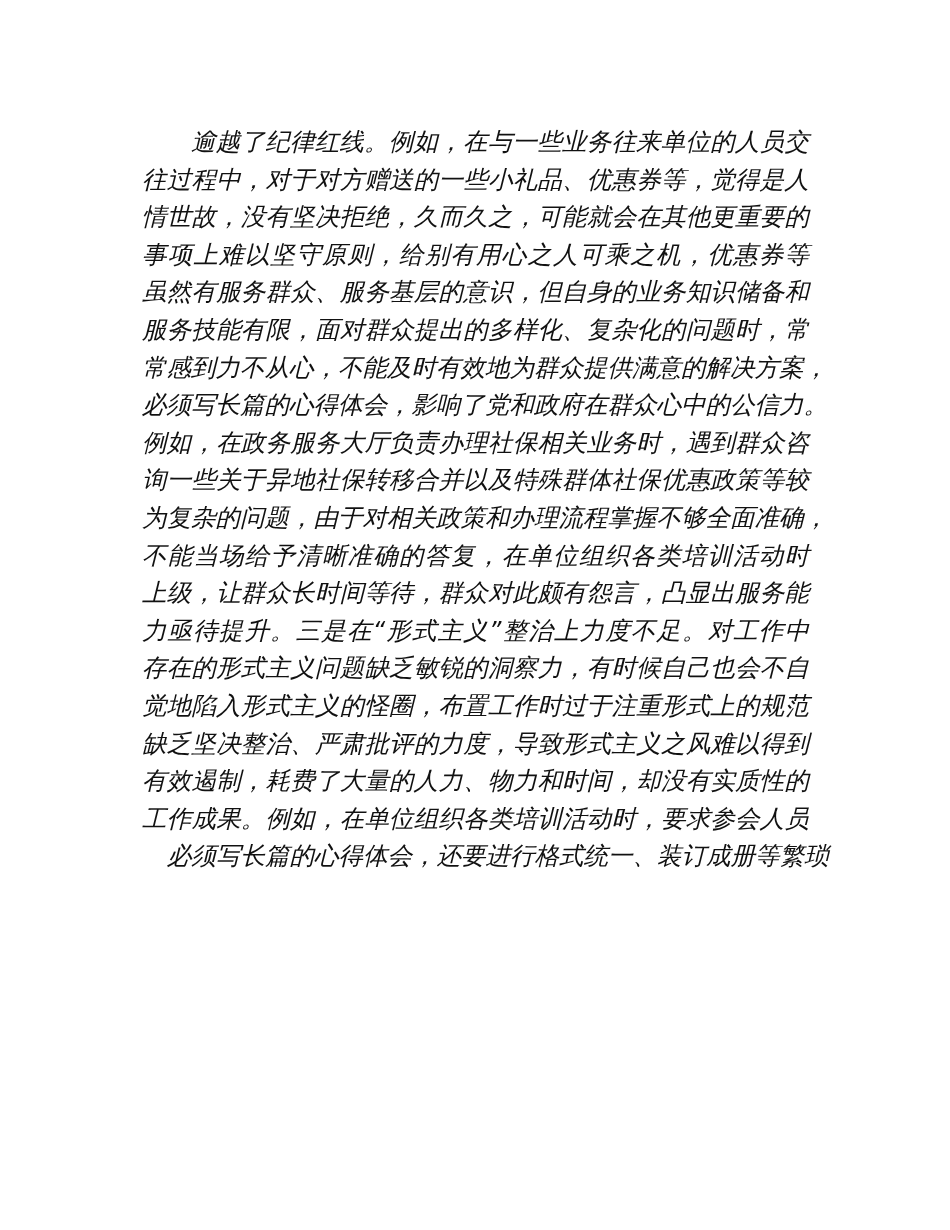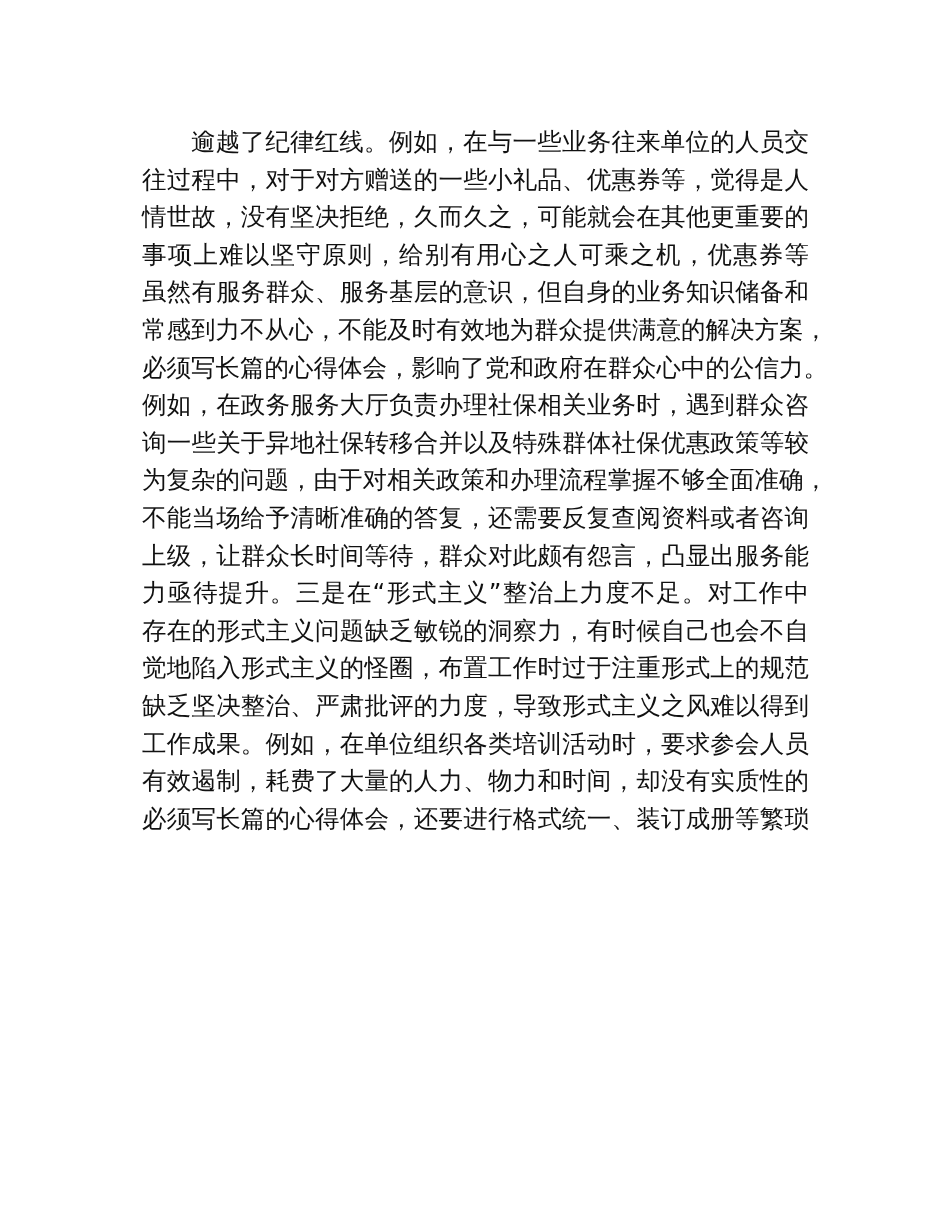--- a/index.html
+++ b/index.html
@@ -21,54 +21,57 @@
     background: #ffffff;
   }
   .text-body {
     position: absolute;
     left: 142px;
     top: 123px;
     width: 667px;
     font-family: "DejaVu Sans", "Liberation Sans", sans-serif;
     font-size: 24.5px;
     color: #111111;
+    font-style: italic;
   }
   .line {
     display: block;
     height: 37.6px;
     line-height: 37.6px;
     white-space: nowrap;
     text-align: justify;
     text-align-last: justify;
   }
   .line.indent {
     padding-left: 49px;
   }
   .line.last {
     text-align-last: justify;
+    margin-left: 25px;
   }
 </style>
 </head>
 <body>
 
 <div class="page">
   <div class="text-body">
     <span class="line indent">逾越了纪律红线。例如，在与一些业务往来单位的人员交</span>
     <span class="line">往过程中，对于对方赠送的一些小礼品、优惠券等，觉得是人</span>
     <span class="line">情世故，没有坚决拒绝，久而久之，可能就会在其他更重要的</span>
     <span class="line">事项上难以坚守原则，给别有用心之人可乘之机，优惠券等</span>
     <span class="line">虽然有服务群众、服务基层的意识，但自身的业务知识储备和</span>
+    <span class="line">服务技能有限，面对群众提出的多样化、复杂化的问题时，常</span>
     <span class="line">常感到力不从心，不能及时有效地为群众提供满意的解决方案，</span>
     <span class="line">必须写长篇的心得体会，影响了党和政府在群众心中的公信力。</span>
     <span class="line">例如，在政务服务大厅负责办理社保相关业务时，遇到群众咨</span>
     <span class="line">询一些关于异地社保转移合并以及特殊群体社保优惠政策等较</span>
     <span class="line">为复杂的问题，由于对相关政策和办理流程掌握不够全面准确，</span>
-    <span class="line">不能当场给予清晰准确的答复，还需要反复查阅资料或者咨询</span>
+    <span class="line">不能当场给予清晰准确的答复，在单位组织各类培训活动时</span>
     <span class="line">上级，让群众长时间等待，群众对此颇有怨言，凸显出服务能</span>
     <span class="line">力亟待提升。三是在“形式主义”整治上力度不足。对工作中</span>
     <span class="line">存在的形式主义问题缺乏敏锐的洞察力，有时候自己也会不自</span>
     <span class="line">觉地陷入形式主义的怪圈，布置工作时过于注重形式上的规范</span>
     <span class="line">缺乏坚决整治、严肃批评的力度，导致形式主义之风难以得到</span>
+    <span class="line">有效遏制，耗费了大量的人力、物力和时间，却没有实质性的</span>
     <span class="line">工作成果。例如，在单位组织各类培训活动时，要求参会人员</span>
-    <span class="line">有效遏制，耗费了大量的人力、物力和时间，却没有实质性的</span>
     <span class="line last">必须写长篇的心得体会，还要进行格式统一、装订成册等繁琐</span>
   </div>
 </div>
 
 </body></html>

